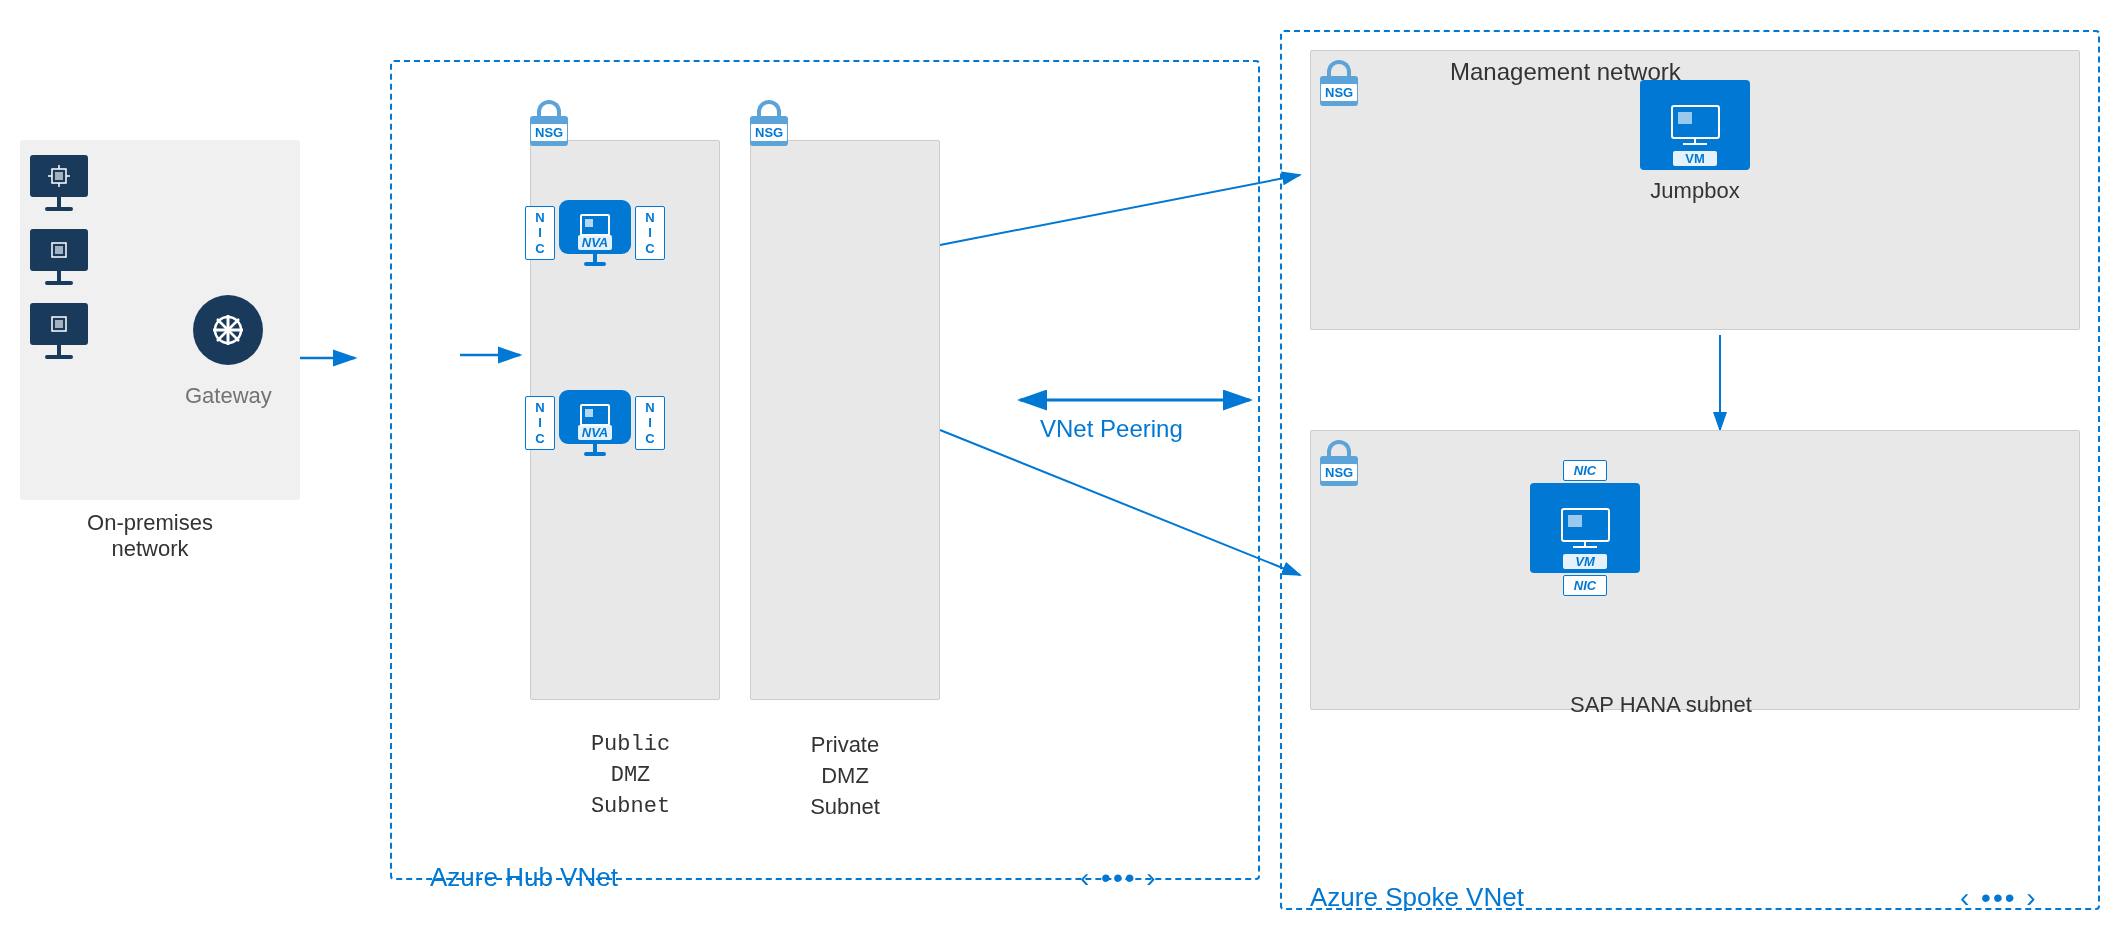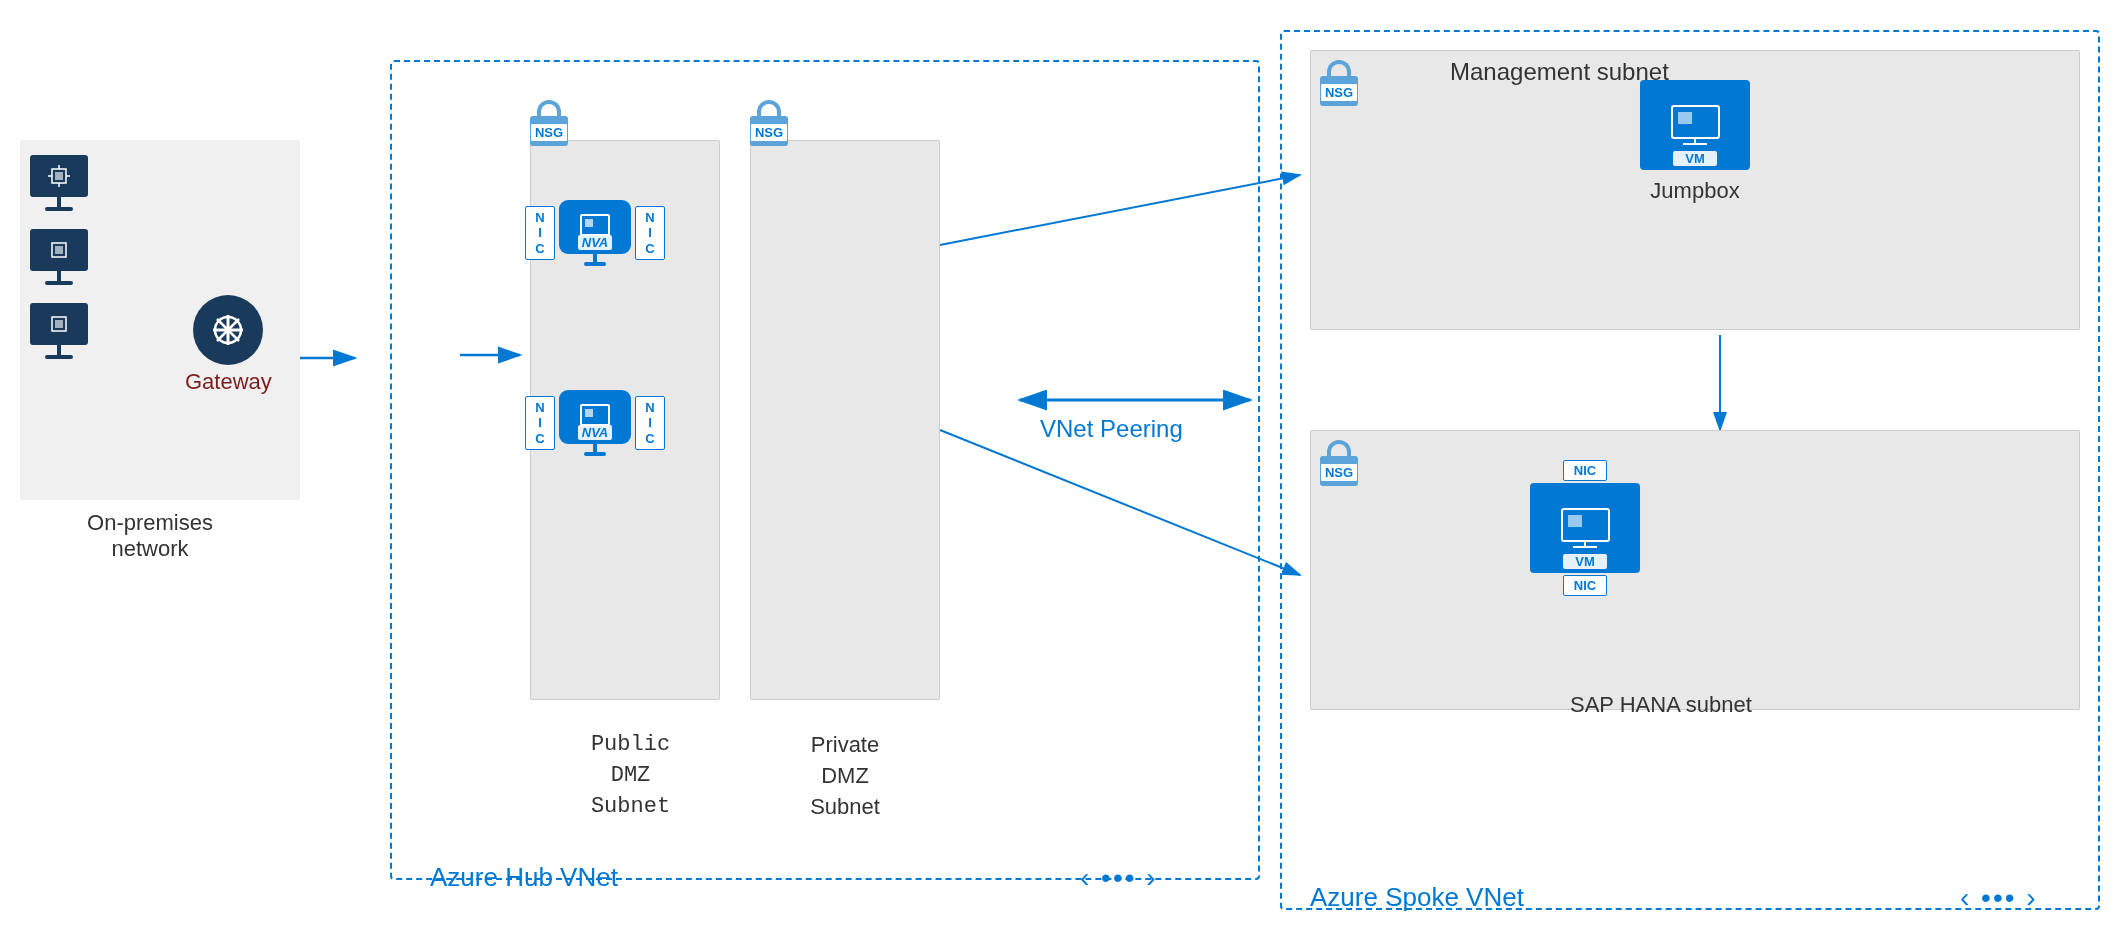--- a/index.html
+++ b/index.html
@@ -145,21 +145,20 @@
       align-items: center;
     }
 
     .nsg-lock-body {
       width: 38px;
       height: 30px;
       background: #5ba3d9;
       border-radius: 3px;
       display: flex;
       align-items: center;
-      justify-content: center;
     }
 
     .nsg-lock-shackle {
       width: 24px;
       height: 16px;
       border: 4px solid #5ba3d9;
       border-bottom: none;
       border-radius: 12px 12px 0 0;
     }
 
@@ -266,22 +265,22 @@
       position: absolute;
       left: 185px;
       top: 295px;
       display: flex;
       flex-direction: column;
       align-items: center;
     }
 
     .gateway-text {
       font-size: 22px;
-      color: #7f1d1d;
-      margin-top: 4px;
+      color: #737373;
+      margin-top: 18px;
     }
   </style>
 </head>
 <body>
 
 <div class="diagram-container">
 
   <svg class="arrows">
     <defs>
       <marker id="arrowBlue" markerWidth="10" markerHeight="7" refX="9" refY="3.5" orient="auto">
@@ -454,21 +453,21 @@
   <div style="position:absolute; left:1310px; top:882px;">
     <span style="font-size:26px; color:#0078d4;">Azure Spoke VNet</span>
   </div>
 
   <div style="position:absolute; left:1960px; top:882px;">
     <span style="font-size:28px; color:#0078d4; letter-spacing:2px;">‹ ••• ›</span>
   </div>
 
   <div class="management-subnet-box"></div>
 
-  <div style="position:absolute; left:1450px; top:58px; font-size:24px; color:#333;">Management subnet</div>
+  <div style="position:absolute; left:1450px; top:58px; font-size:24px; color:#333;">Management network</div>
 
   <div style="position:absolute; left:1320px; top:60px;">
     <div class="nsg-icon">
       <div class="nsg-lock-shackle"></div>
       <div class="nsg-lock-body">
         <div class="nsg-label">NSG</div>
       </div>
     </div>
   </div>
 
@@ -493,21 +492,21 @@
 
   <div style="position:absolute; left:1320px; top:440px;">
     <div class="nsg-icon">
       <div class="nsg-lock-shackle"></div>
       <div class="nsg-lock-body">
         <div class="nsg-label">NSG</div>
       </div>
     </div>
   </div>
 
-  <div style="position:absolute; left:1530px; top:460px; display:flex; flex-direction:column; align-items:center;">
+  <div style="position:absolute; left:1530px; top:460px; display:flex; flex-direction:column; align-items:center;font-style:italic;">
 
     <div style="background:#fff; border:1.5px solid #0078d4; color:#0078d4; font-size:13px; font-weight:bold; padding:2px 10px; border-radius:2px; margin-bottom:2px;">NIC</div>
 
     <div class="vm-box">
       <svg width="55" height="42" viewBox="0 0 55 42" fill="none">
         <rect x="4" y="2" width="47" height="32" rx="2" stroke="white" stroke-width="2" fill="none"></rect>
         <rect x="10" y="8" width="14" height="12" fill="white" opacity="0.6"></rect>
         <line x1="27" y1="34" x2="27" y2="40" stroke="white" stroke-width="2"></line>
         <line x1="15" y1="40" x2="39" y2="40" stroke="white" stroke-width="2"></line>
       </svg>

